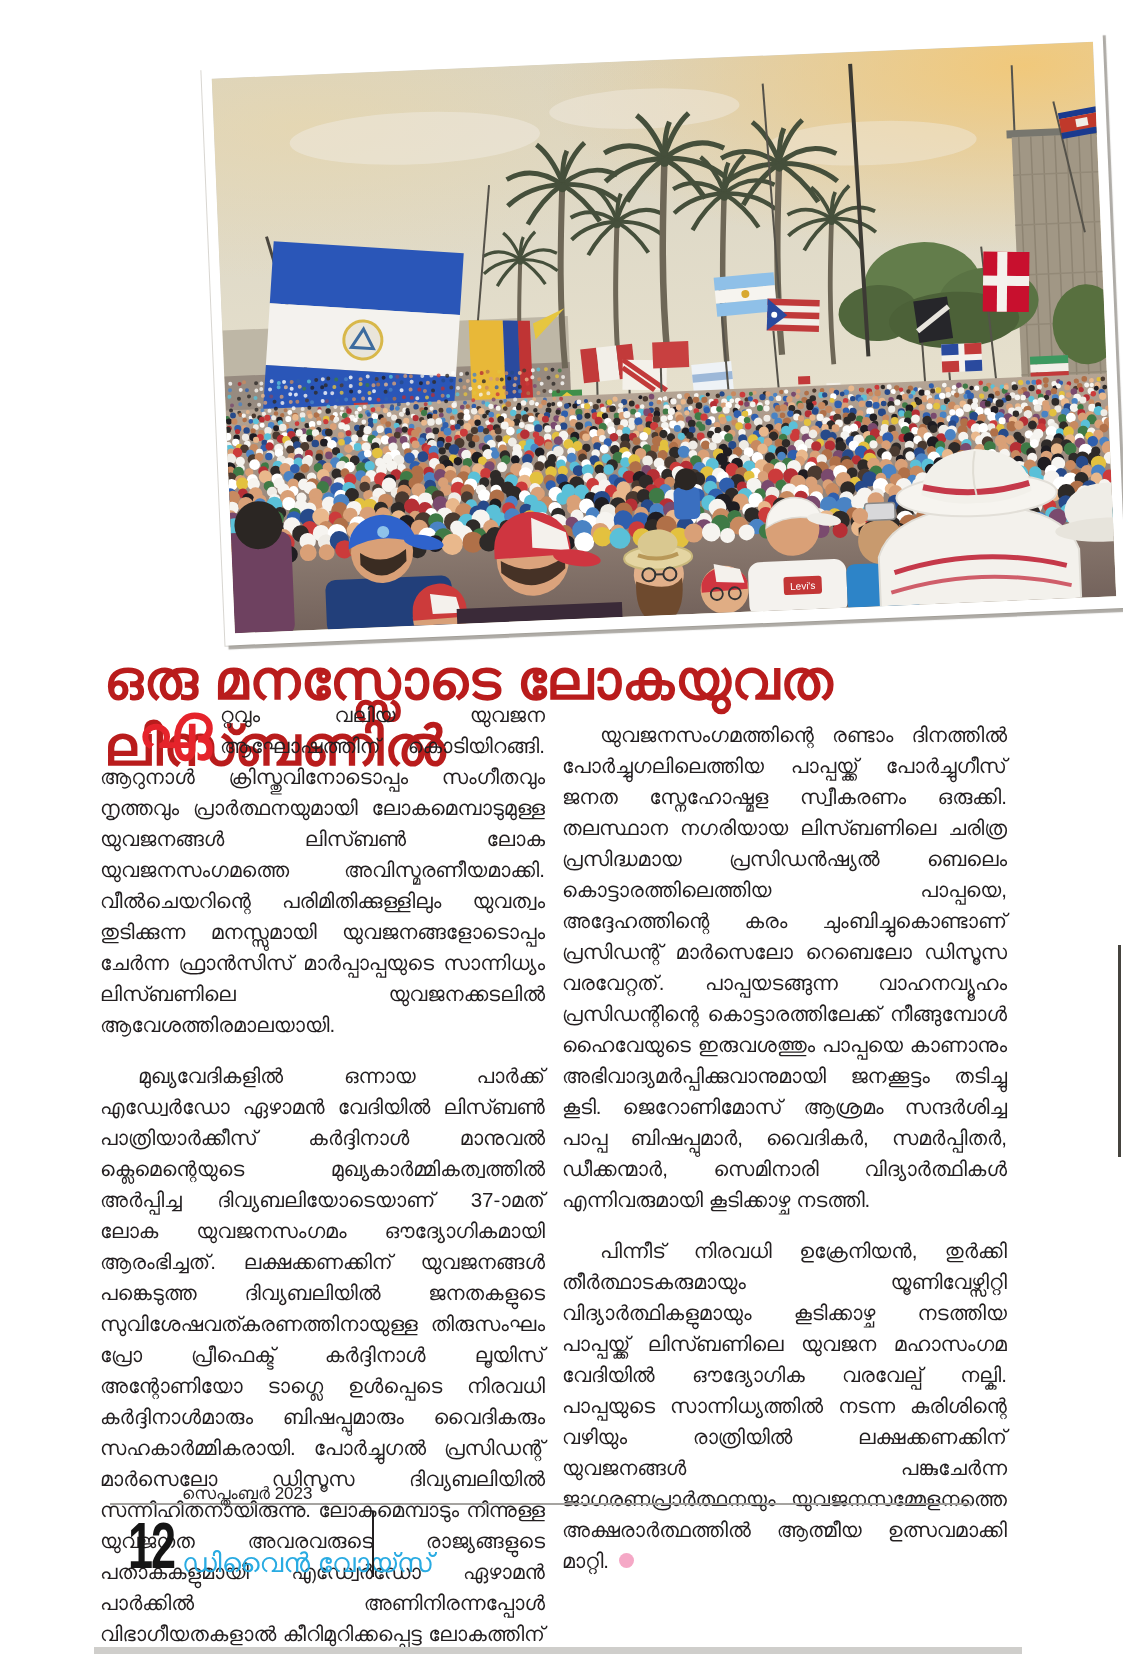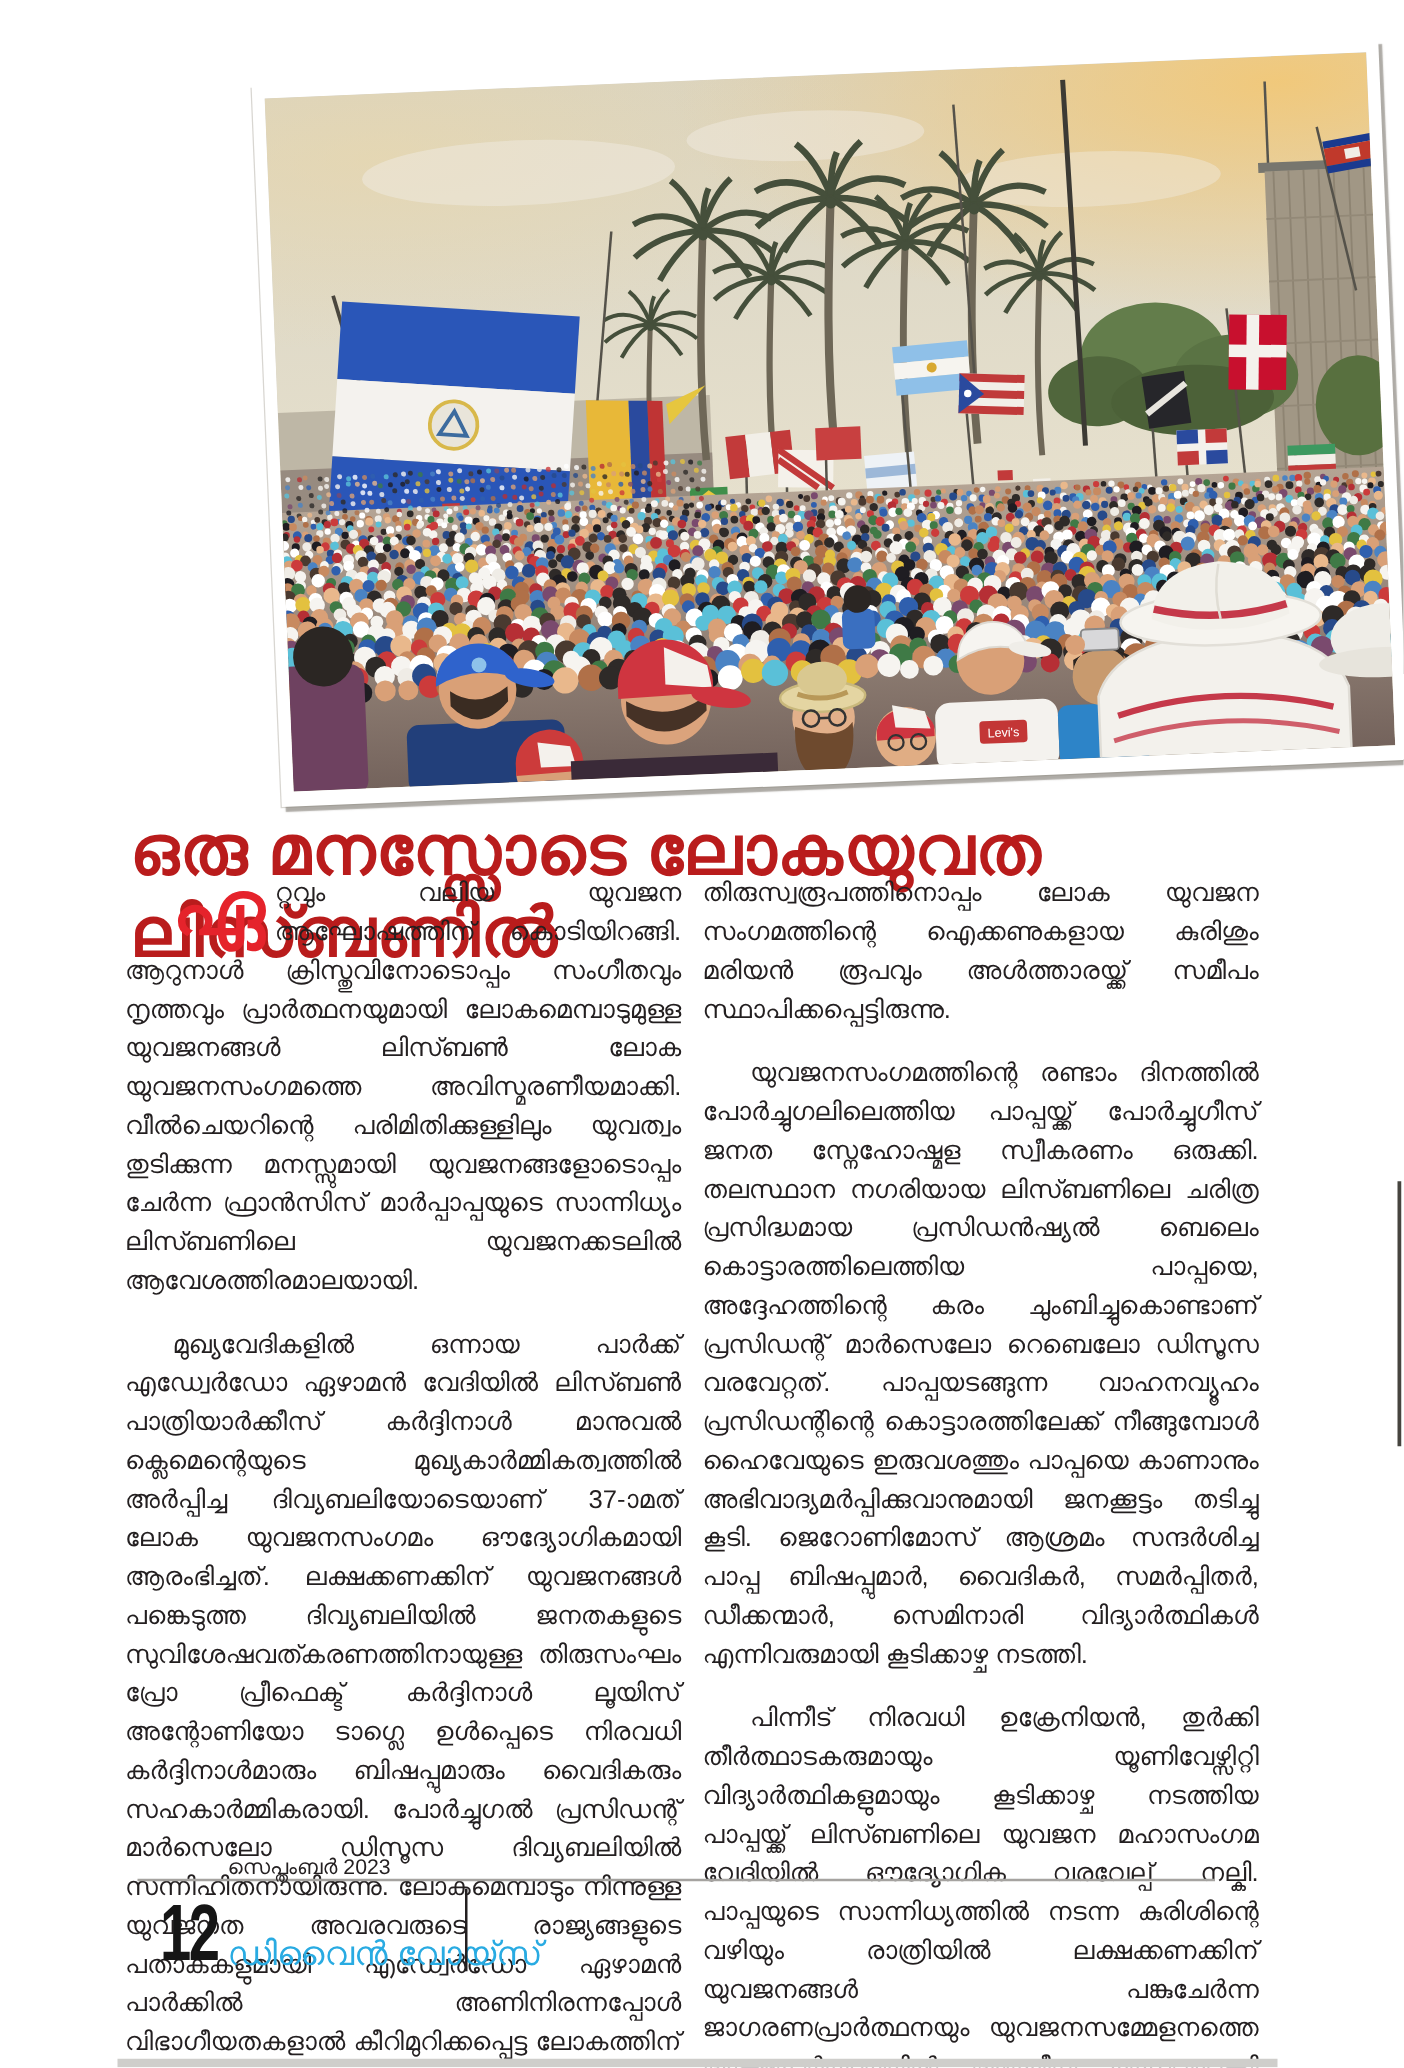--- a/index.html
+++ b/index.html
@@ -2330,21 +2330,20 @@
   </div>
 
   <h1 class="headline">ഒരു മനസ്സോടെ ലോകയുവത ലിസ്ബണിൽ</h1>
 
   <div class="columns">
     <div class="col">
       <p><span class="dropcap">ഏ</span><span>റ്റവും വലിയ യുവജന ആഘോഷത്തിന് കൊടിയിറങ്ങി. ആറുനാൾ ക്രിസ്തുവിനോടൊപ്പം സംഗീതവും നൃത്തവും പ്രാർത്ഥനയുമായി ലോകമെമ്പാടുമുള്ള യുവജനങ്ങൾ ലിസ്ബൺ ലോക യുവജനസംഗമത്തെ അവിസ്മരണീയമാക്കി. വീൽചെയറിന്റെ പരിമിതിക്കുള്ളിലും യുവത്വം തുടിക്കുന്ന മനസ്സുമായി യുവജനങ്ങളോടൊപ്പം ചേർന്ന ഫ്രാൻസിസ് മാർപ്പാപ്പയുടെ സാന്നിധ്യം ലിസ്ബണിലെ യുവജനക്കടലിൽ ആവേശത്തിരമാലയായി.</span></p>
       <p class="indent">മുഖ്യവേദികളിൽ ഒന്നായ പാർക്ക് എഡ്വേർഡോ ഏഴാമൻ വേദിയിൽ ലിസ്ബൺ പാത്രിയാർക്കീസ് കർദ്ദിനാൾ മാനുവൽ ക്ലെമെന്റെയുടെ മുഖ്യകാർമ്മികത്വത്തിൽ അർപ്പിച്ച ദിവ്യബലിയോടെയാണ് 37-ാമത് ലോക യുവജനസംഗമം ഔദ്യോഗികമായി ആരംഭിച്ചത്. ലക്ഷക്കണക്കിന് യുവജനങ്ങൾ പങ്കെടുത്ത ദിവ്യബലിയിൽ ജനതകളുടെ സുവിശേഷവത്കരണത്തിനായുള്ള തിരുസംഘം പ്രോ പ്രീഫെക്ട് കർദ്ദിനാൾ ലൂയിസ് അന്റോണിയോ ടാഗ്ലെ ഉൾപ്പെടെ നിരവധി കർദ്ദിനാൾമാരും ബിഷപ്പുമാരും വൈദികരും സഹകാർമ്മികരായി. പോർച്ചുഗൽ പ്രസിഡന്റ് മാർസെലോ ഡിസൂസ ദിവ്യബലിയിൽ സന്നിഹിതനായിരുന്നു. ലോകമെമ്പാടും നിന്നുള്ള യുവജനത അവരവരുടെ രാജ്യങ്ങളുടെ പതാകകളുമായി എഡ്വേർഡോ ഏഴാമൻ പാർക്കിൽ അണിനിരന്നപ്പോൾ വിഭാഗീയതകളാൽ കീറിമുറിക്കപ്പെട്ട ലോകത്തിന് അത് പ്രത്യാശയുടെ കാഴ്ചയായി. പ്രത്യേകം നിർമ്മിച്ച പവലിയനിലാണ് അൾത്താര ഒരുക്കിയത്. ഔർ ലേഡി ഓഫ് വിസിറ്റേഷന്റെ</p>
     </div>
     <div class="col">
-      <p>തിരുസ്വരൂപത്തിനൊപ്പം ലോക യുവജന സംഗമത്തിന്റെ ഐക്കണുകളായ കുരിശും മരിയൻ രൂപവും അൾത്താരയ്ക്ക് സമീപം സ്ഥാപിക്കപ്പെട്ടിരുന്നു.</p>
       <p class="indent">യുവജനസംഗമത്തിന്റെ രണ്ടാം ദിനത്തിൽ പോർച്ചുഗലിലെത്തിയ പാപ്പയ്ക്ക് പോർച്ചുഗീസ് ജനത സ്നേഹോഷ്മള സ്വീകരണം ഒരുക്കി. തലസ്ഥാന നഗരിയായ ലിസ്ബണിലെ ചരിത്ര പ്രസിദ്ധമായ പ്രസിഡൻഷ്യൽ ബെലെം കൊട്ടാരത്തിലെത്തിയ പാപ്പയെ, അദ്ദേഹത്തിന്റെ കരം ചുംബിച്ചുകൊണ്ടാണ് പ്രസിഡന്റ് മാർസെലോ റെബെലോ ഡിസൂസ വരവേറ്റത്. പാപ്പയടങ്ങുന്ന വാഹനവ്യൂഹം പ്രസിഡന്റിന്റെ കൊട്ടാരത്തിലേക്ക് നീങ്ങുമ്പോൾ ഹൈവേയുടെ ഇരുവശത്തും പാപ്പയെ കാണാനും അഭിവാദ്യമർപ്പിക്കുവാനുമായി ജനക്കൂട്ടം തടിച്ചു കൂടി. ജെറോണിമോസ് ആശ്രമം സന്ദർശിച്ച പാപ്പ ബിഷപ്പുമാർ, വൈദികർ, സമർപ്പിതർ, ഡീക്കന്മാർ, സെമിനാരി വിദ്യാർത്ഥികൾ എന്നിവരുമായി കൂടിക്കാഴ്ച നടത്തി.</p>
       <p class="indent"><span>പിന്നീട് നിരവധി ഉക്രേനിയൻ, തുർക്കി തീർത്ഥാടകരുമായും യൂണിവേഴ്സിറ്റി വിദ്യാർത്ഥികളുമായും കൂടിക്കാഴ്ച നടത്തിയ പാപ്പയ്ക്ക് ലിസ്ബണിലെ യുവജന മഹാസംഗമ വേദിയിൽ ഔദ്യോഗിക വരവേല്പ് നല്കി. പാപ്പയുടെ സാന്നിധ്യത്തിൽ നടന്ന കുരിശിന്റെ വഴിയും രാത്രിയിൽ ലക്ഷക്കണക്കിന് യുവജനങ്ങൾ പങ്കുചേർന്ന ജാഗരണപ്രാർത്ഥനയും യുവജനസമ്മേളനത്തെ അക്ഷരാർത്ഥത്തിൽ ആത്മീയ ഉത്സവമാക്കി മാറ്റി.</span><span class="end-dot"></span></p>
     </div>
   </div>
 
   <div class="footer-rule"></div>
   <div class="page-num">12</div>
   <div class="brand">ഡിവൈൻ വോയ്സ്</div>
   <div class="issue">സെപ്തംബർ 2023</div>
   <div class="footer-divider"></div>

